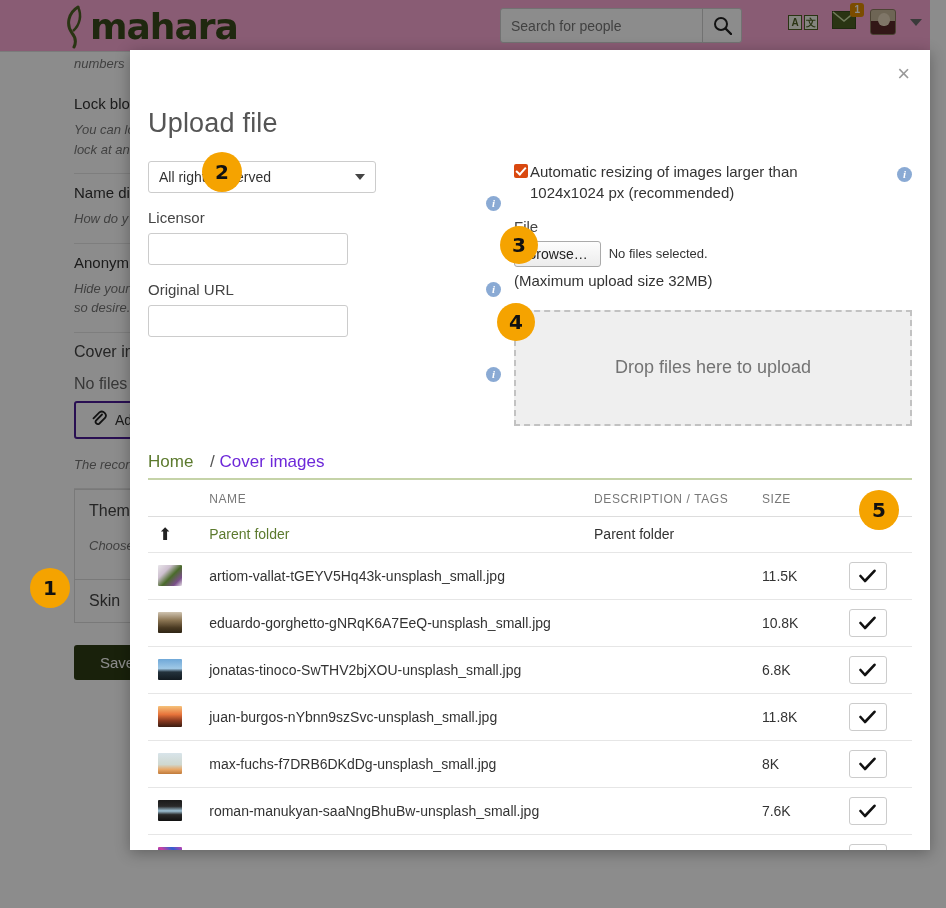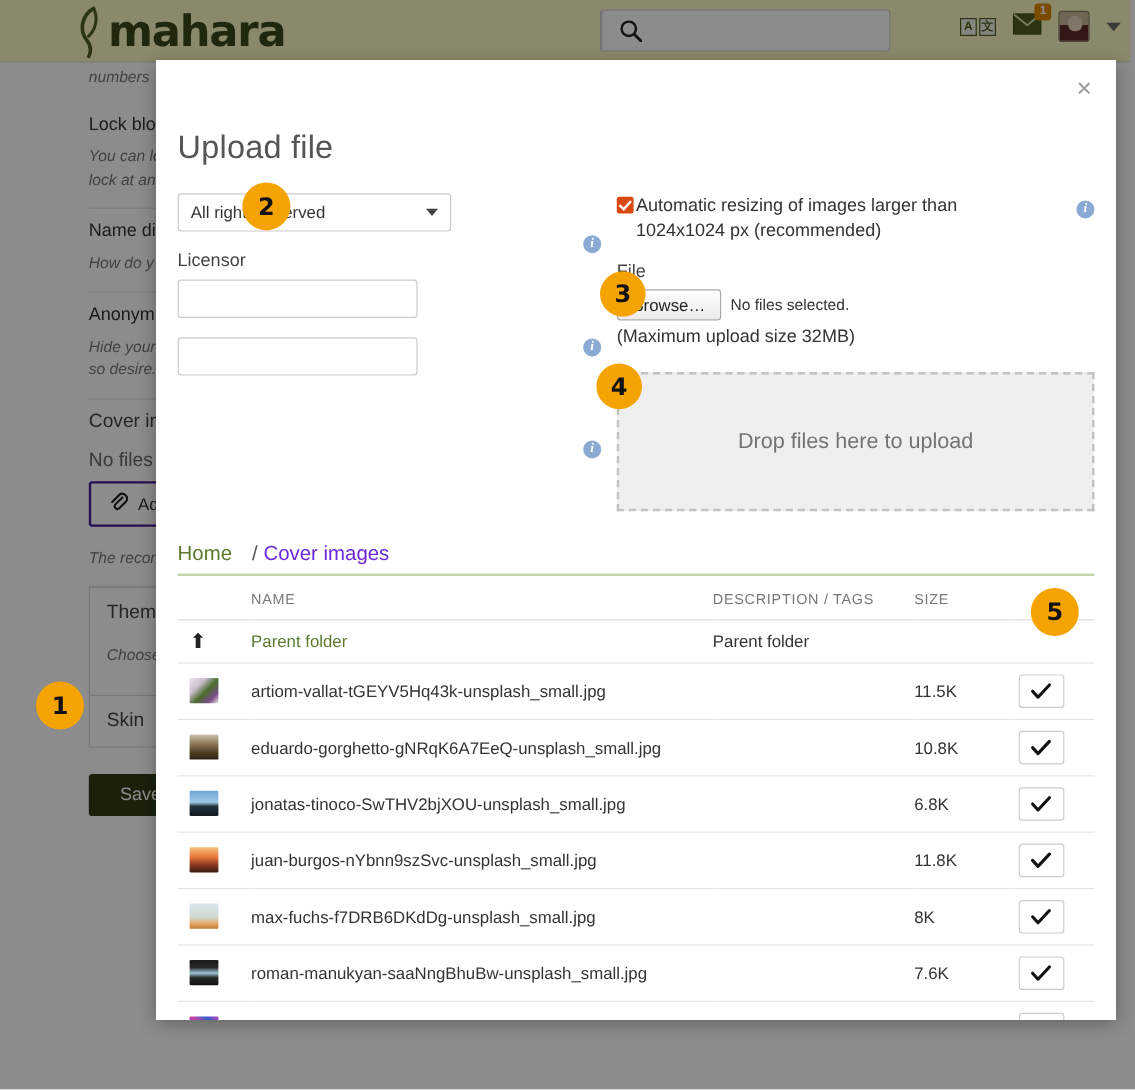--- a/index.html
+++ b/index.html
@@ -10,22 +10,22 @@
     font-family: "Liberation Sans", sans-serif;
   }
   body { background: #ffffff; position: relative; }
 
   
   #bg-page {
     position: absolute; inset: 0;
     background: #ffffff;
   }
   #bg-header {
-    position: absolute; top: 0; left: 0; right: 4px; height: 52px;
-    background: #fef9c3;
+    position: absolute; top: 0; left: 0; right: 16px; height: 52px;
+    background: #f9a8d4;
     border-bottom: 1px solid #e0e0e0;
   }
   #bg-logo {
     position: absolute; left: 62px; top: 4px;
     height: 46px; display: flex; align-items: center;
   }
   #bg-logo .leaf {
     width: 26px; height: 44px; position: relative; margin-right: 2px;
   }
   #bg-logo .leaf svg { display:block; }
@@ -264,20 +264,21 @@
       <span class="leaf">
         <svg width="26" height="44" viewBox="0 0 26 44">
           <path d="M16 2 C6 8, 4 20, 10 28 C14 33, 14 38, 12 42" stroke="#4e6024" stroke-width="3" fill="none" stroke-linecap="round"></path>
           <path d="M16 2 C20 10, 18 20, 11 26" stroke="#4e6024" stroke-width="2.5" fill="none"></path>
         </svg>
       </span>
       <span class="word">mahara</span>
     </div>
 
     <div id="bg-search">
+      <input class="sinput" value="" placeholder="Search for people" style="">
       <button class="sbtn">
         <svg width="19" height="19" viewBox="0 0 19 19">
           <circle cx="8" cy="8" r="6" stroke="#222" stroke-width="2" fill="none"></circle>
           <line x1="12.5" y1="12.5" x2="18" y2="18" stroke="#222" stroke-width="2.4" stroke-linecap="round"></line>
         </svg>
       </button>
     </div>
 
     <div id="bg-icons">
       <span class="lang-icon">
@@ -361,20 +362,21 @@
             <span class="sel-caret"></span>
           </div>
         </div>
 
         <div class="field-block">
           <label class="f-label reg">Licensor</label>
           <input class="f-input" value="" placeholder="" style="">
         </div>
 
         <div class="field-block">
+          <label class="f-label reg">Original URL</label>
           <input class="f-input" value="" placeholder="" style="">
         </div>
 
         <span class="info-i" style="position:absolute;left:338px;top:35px">i</span>
         <span class="info-i" style="position:absolute;left:338px;top:121px">i</span>
         <span class="info-i" style="position:absolute;left:338px;top:206px">i</span>
       </div>
 
       <div class="col-right">
 

